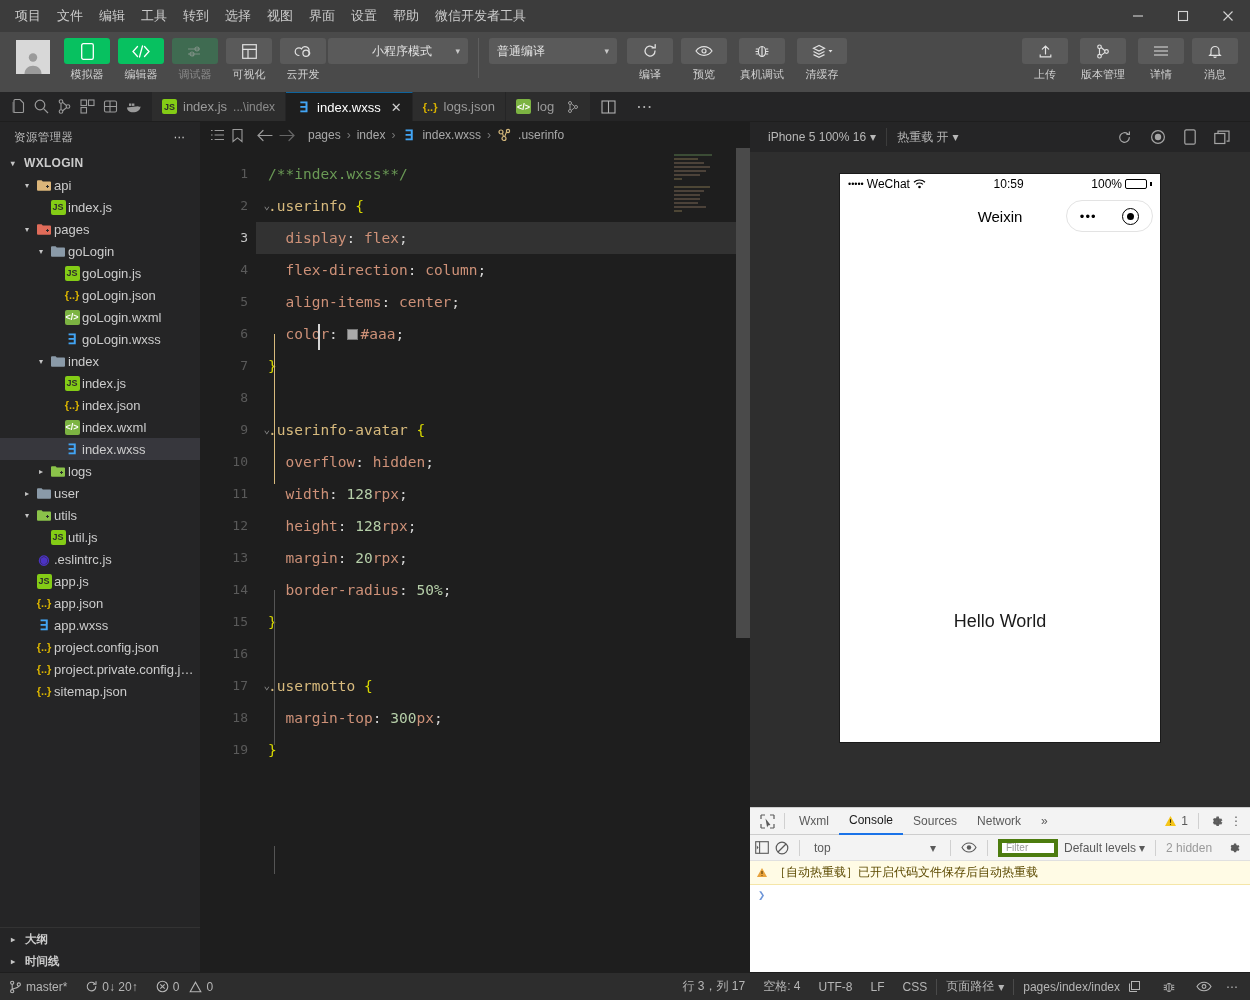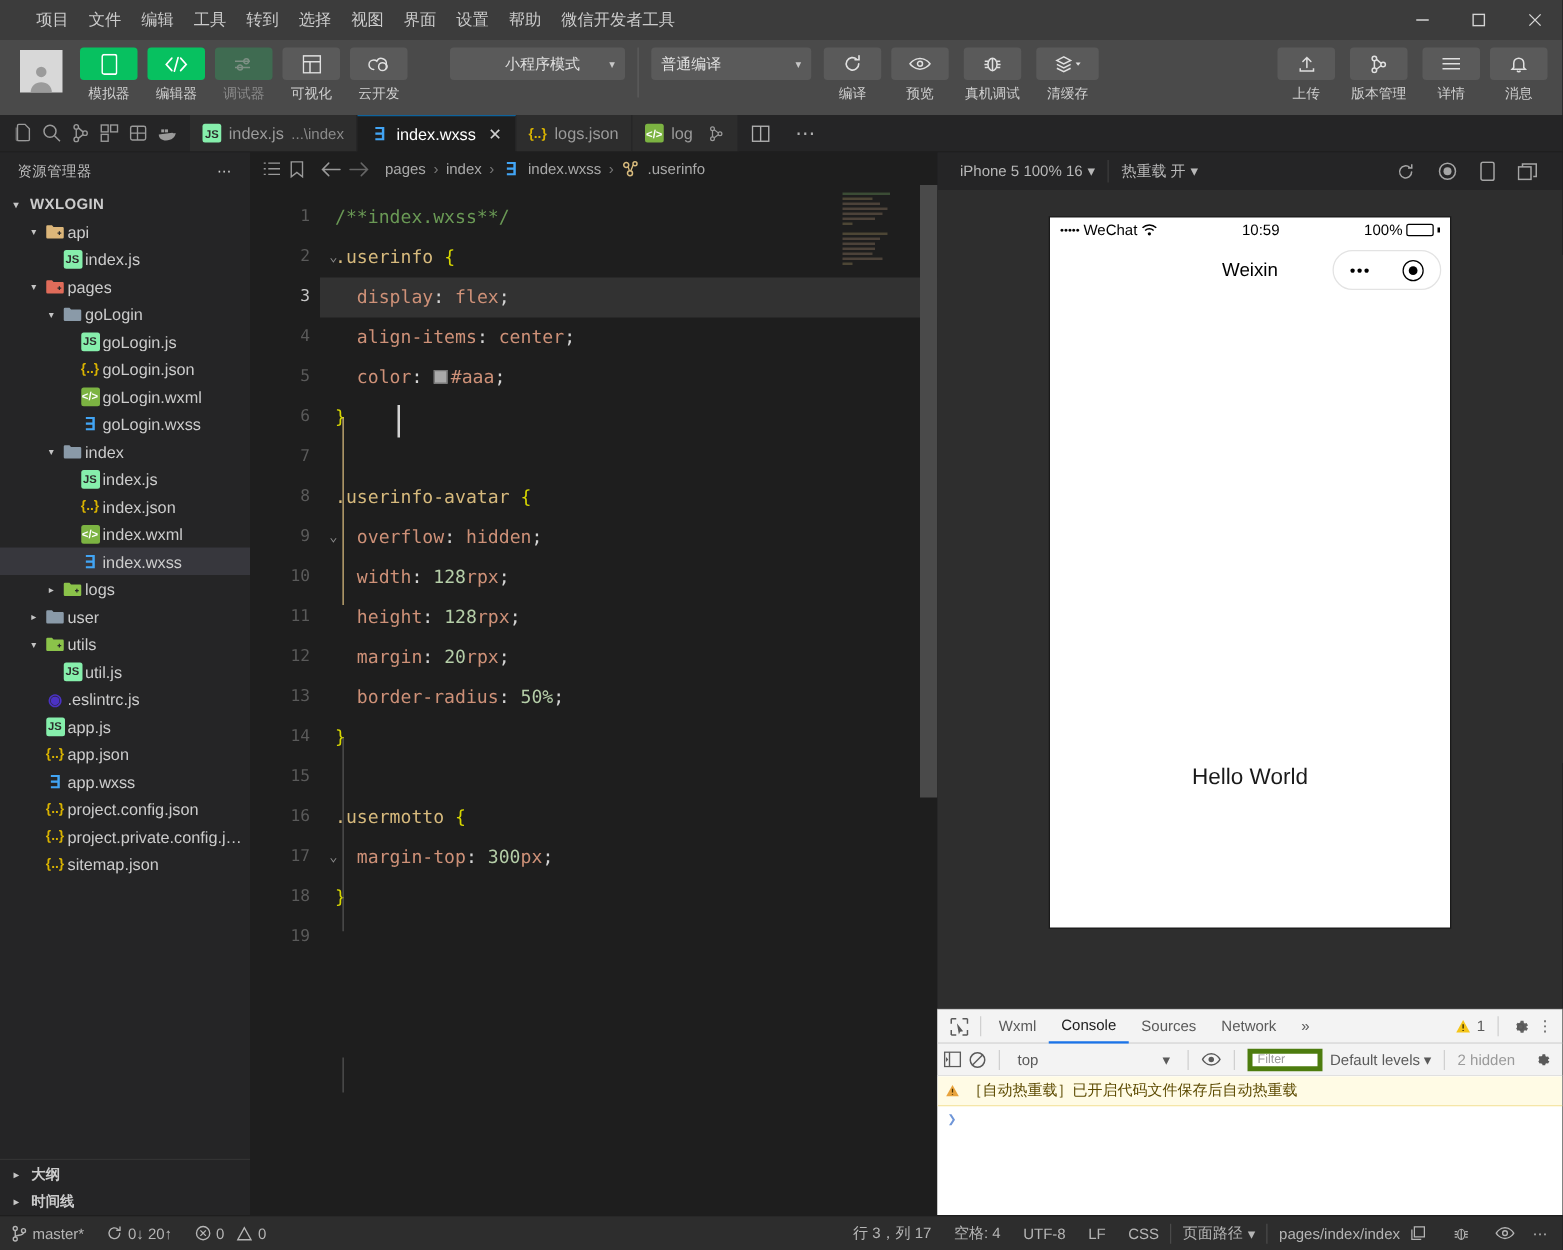--- a/index.html
+++ b/index.html
@@ -10,21 +10,21 @@
     overflow: hidden;
     -webkit-font-smoothing: antialiased;
   }
   .app { width: 1250px; height: 1000px; display: flex; flex-direction: column; background:#252526; }
 
   
   .titlebar {
     height: 32px; background: #3c3c3c; display: flex; align-items: center;
     flex: 0 0 32px; position: relative;
   }
-  .menu { display: flex; align-items: center; padding-left: 22px; gap: 2px; }
+  .menu { display: flex; align-items: center; padding-left: 8px; gap: 2px; }
   .menu-item {
     font-size: 13px; color: #cccccc; padding: 4px 7px; white-space: nowrap; cursor: default;
   }
   .title-center {
     position: absolute; left: 0; right: 0; text-align: center; pointer-events: none;
     font-size: 12px; color: #bdbdbd; white-space: nowrap;
   }
   .title-center .ver { color: #8a8a8a; font-size: 11px; }
   .win-btns { margin-left: auto; display: flex; height: 32px; z-index: 3; }
   .win-btn {
@@ -70,21 +70,21 @@
   .tab {
     display: flex; align-items: center; gap: 6px; padding: 0 10px; font-size: 13px;
     color: #9a9a9a; background:#2d2d2d; border-right:1px solid #252526; max-width: 220px;
     white-space: nowrap;
   }
   .tab.active { background: #1e1e1e; color: #ffffff; border-top: 1px solid #0e639c;}
   .tab .sub { color:#8a8a8a; font-size:12px; }
   .tab .x { margin-left: 4px; color:#cfcfcf; font-size:13px; }
   .fi { width:15px;height:15px;display:inline-flex;align-items:center;justify-content:center;
         font-size:9px; font-weight:bold; border-radius:2px; flex:0 0 auto;}
-  .fi.js { background:#86efac; color:#2c2c2c; }
+  .fi.js { background:#84cc16; color:#2c2c2c; }
   .fi.json { color:#d9b300; background:transparent; font-size:11px;}
   .fi.wxss { color:#42a5f5; background:transparent; font-size:14px; font-weight:bold;}
   .fi.wxml { background:#7cb342; color:#fff; font-size:9px;}
   .tab-right { margin-left:auto; display:flex; align-items:center; }
   .tabmore { color:#b0b0b0; padding:0 10px; display:flex; align-items:center;}
 
   
   .body { flex: 1; display: flex; min-height: 0; }
 
   
@@ -315,21 +315,21 @@
         <div class="tb-btn">
           <svg width="18" height="13" viewBox="0 0 18 13">
               <path d="M5 10.5a3.8 3.8 0 010-7.6c1 0 1.9.4 2.5 1A4 4 0 0115 6.4a3 3 0 01-.6 4.1" fill="none" stroke="currentColor" stroke-width="1.2" stroke-linecap="round"></path>
               <circle cx="12" cy="8.3" r="3.1" fill="none" stroke="currentColor" stroke-width="1.2"></circle>
             </svg>
         </div>
         <div class="tb-label">云开发</div>
       </div>
     </div>
 
-    <div class="tb-select" style="margin-left:32px;padding-left:44px;">
+    <div class="tb-select" style="margin-left:0;padding-left:44px;">
       <span>小程序模式</span>
       <span class="caret">▾</span>
     </div>
     <div class="tb-sep"></div>
     <div class="tb-select" style="min-width:128px;">
       <span>普通编译</span>
       <span class="caret">▾</span>
     </div>
 
     <div class="tb-group" style="margin-left:8px;">
@@ -798,20 +798,21 @@
             <div class="gline">19</div>
           </div>
         <div class="code" id="code">
           <div class="indent-guide" style="left:18px; top:186px; height:150px;"></div>
           <div class="indent-guide2" style="left:18px; top:442px; height:155px;"></div>
           <div class="indent-guide2" style="left:18px; top:698px; height:28px;"></div>
           <div class="cursor" style="left:62px; top:176px; height:26px;"></div>
         <div class="cline"><span class="c-comment">/**index.wxss**/</span></div>
             <div class="cline"><span class="c-sel">.userinfo </span><span class="c-brace">{</span></div>
             <div class="cline hl"><span class="c-prop">  display</span><span class="c-punct">: </span><span class="c-val">flex</span><span class="c-punct">;</span></div>
+            <div class="cline"><span class="c-prop">  flex-direction</span><span class="c-punct">: </span><span class="c-val">column</span><span class="c-punct">;</span></div>
             <div class="cline"><span class="c-prop">  align-items</span><span class="c-punct">: </span><span class="c-val">center</span><span class="c-punct">;</span></div>
             <div class="cline"><span class="c-prop">  color</span><span class="c-punct">: </span><span class="swatch" style="background:#aaa"></span><span class="c-val">#aaa</span><span class="c-punct">;</span></div>
             <div class="cline"><span class="c-brace">}</span></div>
             <div class="cline">&nbsp;</div>
             <div class="cline"><span class="c-sel">.userinfo-avatar </span><span class="c-brace">{</span></div>
             <div class="cline"><span class="c-prop">  overflow</span><span class="c-punct">: </span><span class="c-val">hidden</span><span class="c-punct">;</span></div>
             <div class="cline"><span class="c-prop">  width</span><span class="c-punct">: </span><span class="c-num">128</span><span class="c-val">rpx</span><span class="c-punct">;</span></div>
             <div class="cline"><span class="c-prop">  height</span><span class="c-punct">: </span><span class="c-num">128</span><span class="c-val">rpx</span><span class="c-punct">;</span></div>
             <div class="cline"><span class="c-prop">  margin</span><span class="c-punct">: </span><span class="c-num">20</span><span class="c-val">rpx</span><span class="c-punct">;</span></div>
             <div class="cline"><span class="c-prop">  border-radius</span><span class="c-punct">: </span><span class="c-num">50%</span><span class="c-punct">;</span></div>

